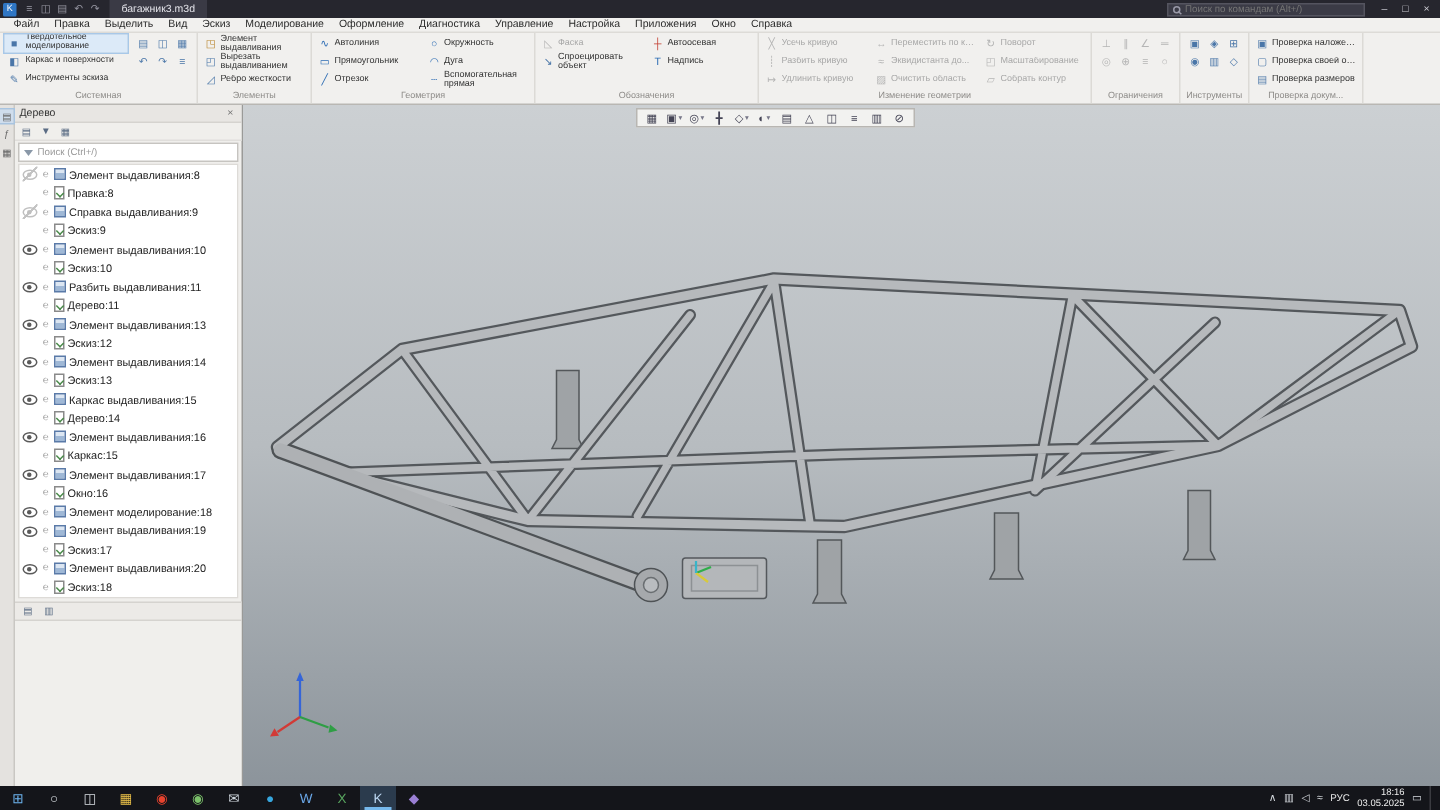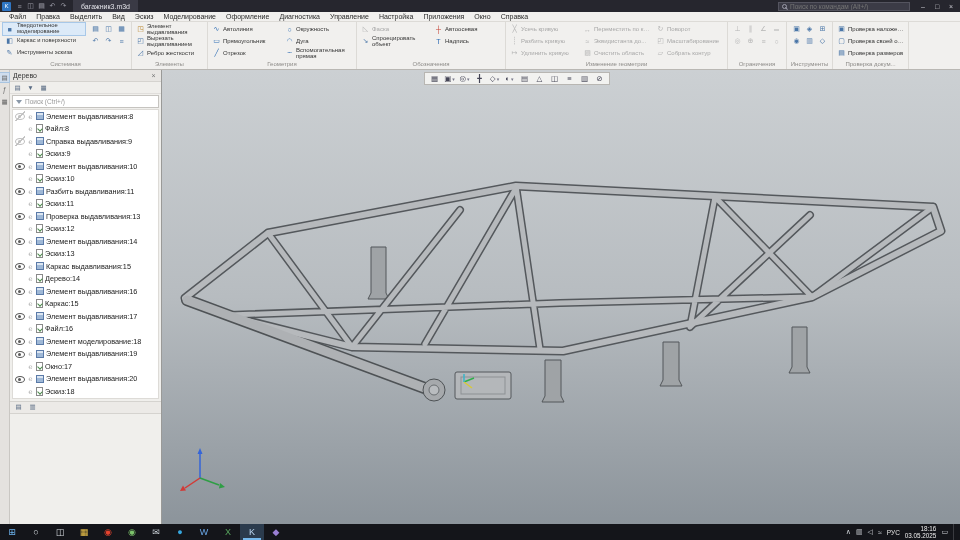--- a/index.html
+++ b/index.html
@@ -431,21 +431,21 @@
     <div class="tree-list">
         <div class="trow feature">
           <span class="eye off"></span>
           <span class="stat">℮</span>
           <span class="fico"></span>
           <span class="tlbl">Элемент выдавливания:8</span>
         </div>
         <div class="trow sketch">
           <span class="stat">℮</span>
           <span class="sico"></span>
-          <span class="tlbl">Файл:8</span>
+          <span class="tlbl">Правка:8</span>
         </div>
         <div class="trow feature">
           <span class="eye off"></span>
           <span class="stat">℮</span>
           <span class="fico"></span>
           <span class="tlbl">Справка выдавливания:9</span>
         </div>
         <div class="trow sketch">
           <span class="stat">℮</span>
           <span class="sico"></span>
@@ -464,27 +464,27 @@
         </div>
         <div class="trow feature">
           <span class="eye"></span>
           <span class="stat">℮</span>
           <span class="fico"></span>
           <span class="tlbl">Разбить выдавливания:11</span>
         </div>
         <div class="trow sketch">
           <span class="stat">℮</span>
           <span class="sico"></span>
-          <span class="tlbl">Эскиз:11</span>
-        </div>
-        <div class="trow feature">
-          <span class="eye"></span>
-          <span class="stat">℮</span>
-          <span class="fico"></span>
-          <span class="tlbl">Проверка выдавливания:13</span>
+          <span class="tlbl">Дерево:11</span>
+        </div>
+        <div class="trow feature">
+          <span class="eye"></span>
+          <span class="stat">℮</span>
+          <span class="fico"></span>
+          <span class="tlbl">Элемент выдавливания:13</span>
         </div>
         <div class="trow sketch">
           <span class="stat">℮</span>
           <span class="sico"></span>
           <span class="tlbl">Эскиз:12</span>
         </div>
         <div class="trow feature">
           <span class="eye"></span>
           <span class="stat">℮</span>
           <span class="fico"></span>
@@ -519,38 +519,38 @@
         </div>
         <div class="trow feature">
           <span class="eye"></span>
           <span class="stat">℮</span>
           <span class="fico"></span>
           <span class="tlbl">Элемент выдавливания:17</span>
         </div>
         <div class="trow sketch">
           <span class="stat">℮</span>
           <span class="sico"></span>
-          <span class="tlbl">Файл:16</span>
+          <span class="tlbl">Окно:16</span>
         </div>
         <div class="trow feature">
           <span class="eye"></span>
           <span class="stat">℮</span>
           <span class="fico"></span>
           <span class="tlbl">Элемент моделирование:18</span>
         </div>
         <div class="trow feature">
           <span class="eye"></span>
           <span class="stat">℮</span>
           <span class="fico"></span>
           <span class="tlbl">Элемент выдавливания:19</span>
         </div>
         <div class="trow sketch">
           <span class="stat">℮</span>
           <span class="sico"></span>
-          <span class="tlbl">Окно:17</span>
+          <span class="tlbl">Эскиз:17</span>
         </div>
         <div class="trow feature">
           <span class="eye"></span>
           <span class="stat">℮</span>
           <span class="fico"></span>
           <span class="tlbl">Элемент выдавливания:20</span>
         </div>
         <div class="trow sketch">
           <span class="stat">℮</span>
           <span class="sico"></span>

